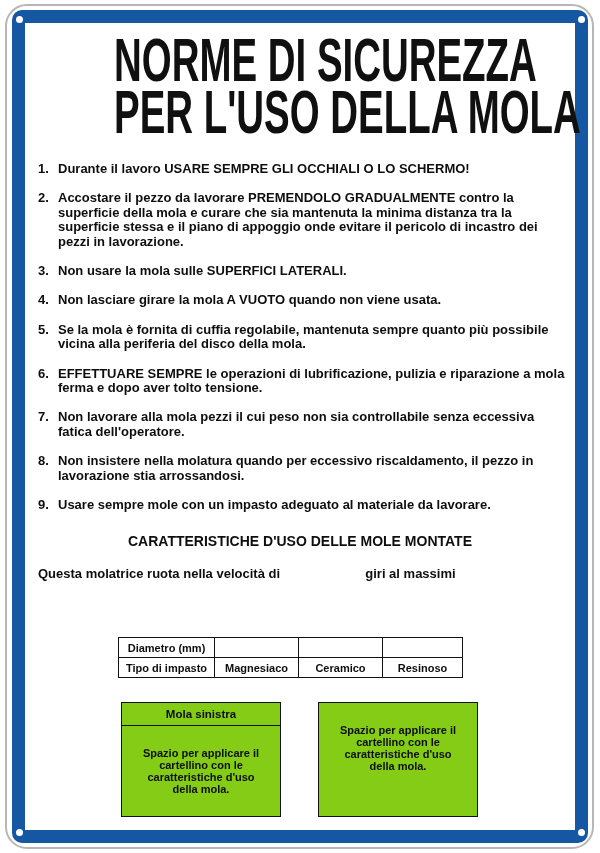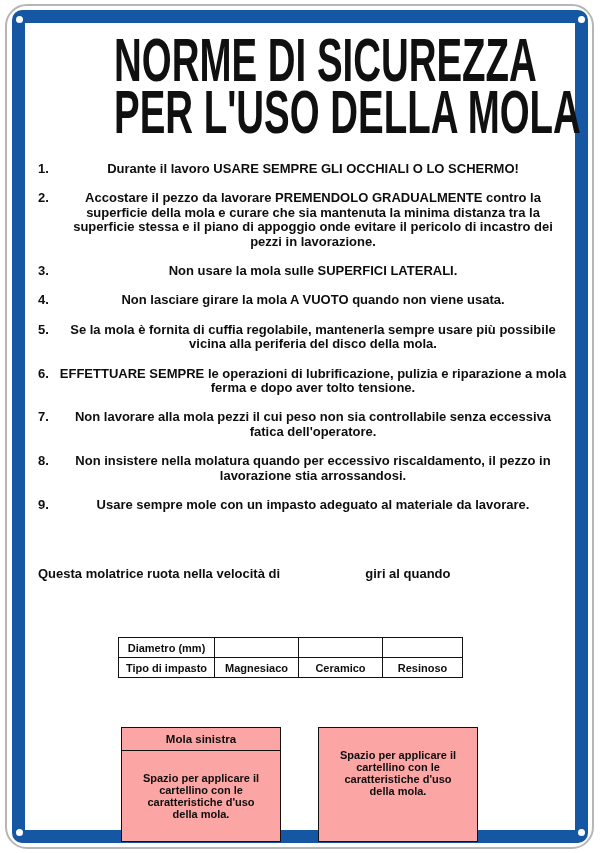--- a/index.html
+++ b/index.html
@@ -66,21 +66,21 @@
     margin: 0; padding: 0;
   }
   .rule {
     display: flex;
     margin: 0 0 15px 0;
     font-size: 13px;
     line-height: 14.4px;
     font-weight: bold;
   }
   .rule-num { width: 20px; flex: none; }
-  .rule-text { flex: 1; text-align: center; }
+  .rule-text { flex: 1; }
 
   .section-heading {
     position: absolute;
     top: 533px; left: 0; right: 0;
     text-align: center;
     font-size: 14px;
     font-weight: bold;
   }
   .speed-line {
     position: absolute;
@@ -114,22 +114,21 @@
   .col-magn   { width: 84px; }
   .col-ceram  { width: 84px; }
   .col-resin  { width: 80px; }
 
   .label-box {
     position: absolute;
     top: 702px;
     width: 160px; height: 115px;
     box-sizing: border-box;
     border: 1.5px solid #111;
-    background: #fca5a5;
-    margin-top: 25px;
+    background: #84cc16;
   }
   .label-box.left  { left: 121px; }
   .label-box.right { left: 318px; }
   .label-box-header {
     height: 23px;
     box-sizing: border-box;
     border-bottom: 1.5px solid #111;
     display: flex;
     align-items: center;
     justify-content: center;
@@ -179,45 +178,46 @@
     <li class="rule">
       <span class="rule-num">3.</span>
       <span class="rule-text">Non usare la mola sulle SUPERFICI LATERALI.</span>
     </li>
     <li class="rule">
       <span class="rule-num">4.</span>
       <span class="rule-text">Non lasciare girare la mola A VUOTO quando non viene usata.</span>
     </li>
     <li class="rule">
       <span class="rule-num">5.</span>
-      <span class="rule-text">Se la mola è fornita di cuffia regolabile, mantenerla sempre usare più possibile vicina alla periferia del disco della mola.</span>
+      <span class="rule-text">Se la mola è fornita di cuffia regolabile, mantenuta sempre quanto più possibile vicina alla periferia del disco della mola.</span>
     </li>
     <li class="rule">
       <span class="rule-num">6.</span>
       <span class="rule-text">EFFETTUARE SEMPRE le operazioni di lubrificazione, pulizia e riparazione a mola ferma e dopo aver tolto tensione.</span>
     </li>
     <li class="rule">
       <span class="rule-num">7.</span>
       <span class="rule-text">Non lavorare alla mola pezzi il cui peso non sia controllabile senza eccessiva fatica dell'operatore.</span>
     </li>
     <li class="rule">
       <span class="rule-num">8.</span>
       <span class="rule-text">Non insistere nella molatura quando per eccessivo riscaldamento, il pezzo in lavorazione stia arrossandosi.</span>
     </li>
     <li class="rule">
       <span class="rule-num">9.</span>
       <span class="rule-text">Usare sempre mole con un impasto adeguato al materiale da lavorare.</span>
     </li>
   </ol>
 
+  <div class="section-heading">CARATTERISTICHE D'USO DELLE MOLE MONTATE</div>
 
   <div class="speed-line">
     <span>Questa molatrice ruota nella velocità di</span>
     <span class="blank-gap"></span>
-    <span>giri al quando</span>
+    <span>giri al massimi</span>
   </div>
 
 
   <table class="spec-table">
     <tbody>
         <tr>
       <td class="col-label">Diametro (mm)</td>
       <td class="col-magn"></td>
       <td class="col-ceram"></td>
       <td class="col-resin"></td>

